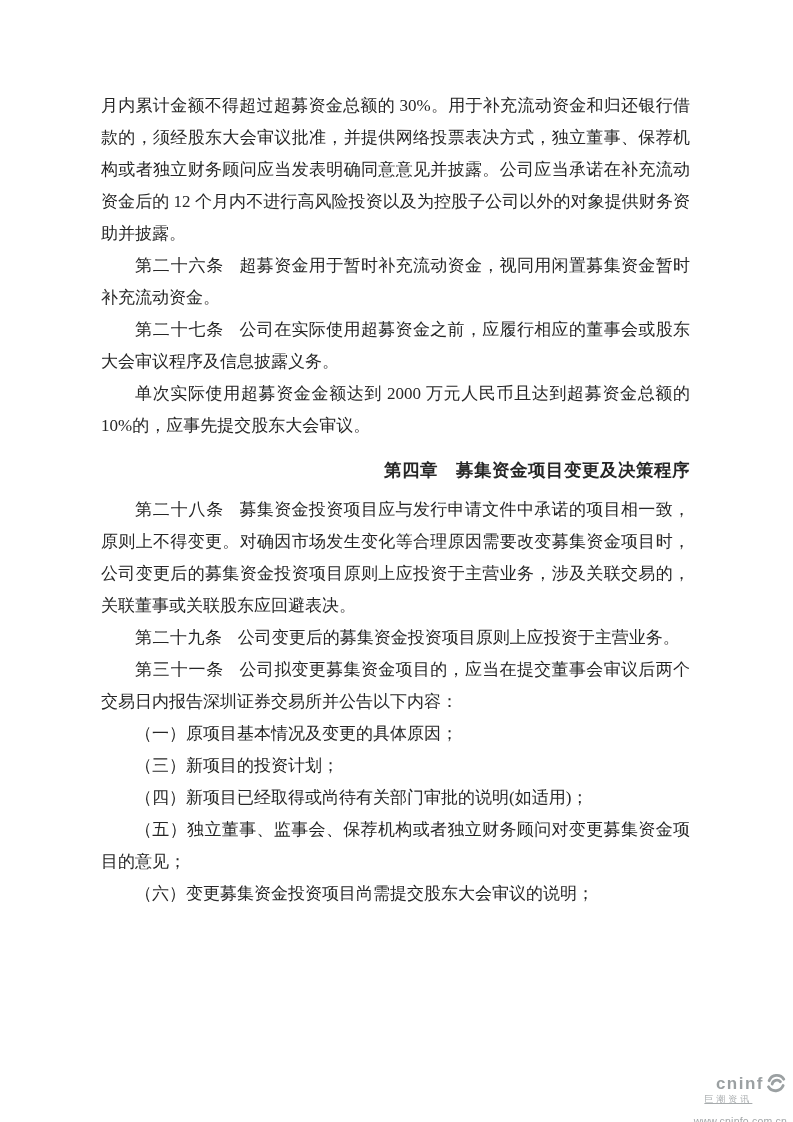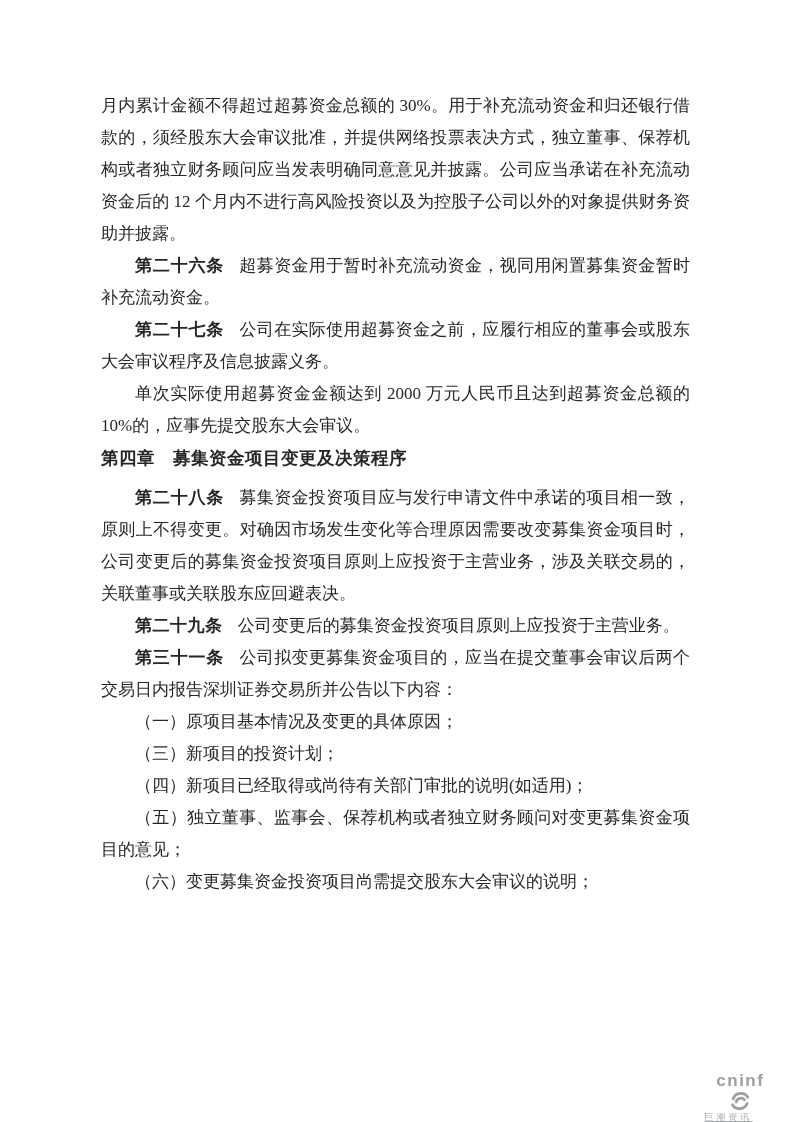--- a/index.html
+++ b/index.html
@@ -18,48 +18,47 @@
     top: 90px;
     width: 589px;
     font-size: 17px;
     line-height: 32px;
     text-align: justify;
   }
   .para { margin: 0; }
   .indent { text-indent: 2em; }
   .no-indent { text-indent: 0; }
   .art-label {
-    font-weight: bold;
+    font-weight: normal;
     margin-right: 0.9em;
     letter-spacing: 0.5px;
   }
   .chapter {
     font-weight: bold;
     font-size: 17.5px;
-    text-align: left;
+    text-align: right;
     text-indent: 0;
-    margin: 0 0 8px 0;
+    margin: 12px 0 8px 0;
     line-height: 32px;
     letter-spacing: 0.5px;
   }
   .footer {
     position: absolute;
     right: 6px;
     top: 1072px;
     color: #a2a6a8;
     font-family: "Liberation Sans", "DejaVu Sans", sans-serif;
     text-align: center;
     line-height: 1;
   }
   .brand-row {
     display: flex;
     align-items: center;
     justify-content: flex-end;
     gap: 1px;
-    flex-direction: column;
   }
   .brand-text {
     font-size: 17px;
     font-weight: bold;
     letter-spacing: 1.5px;
     color: #9ba0a2;
   }
   .brand-cn {
     font-size: 9px;
     letter-spacing: 3px;

